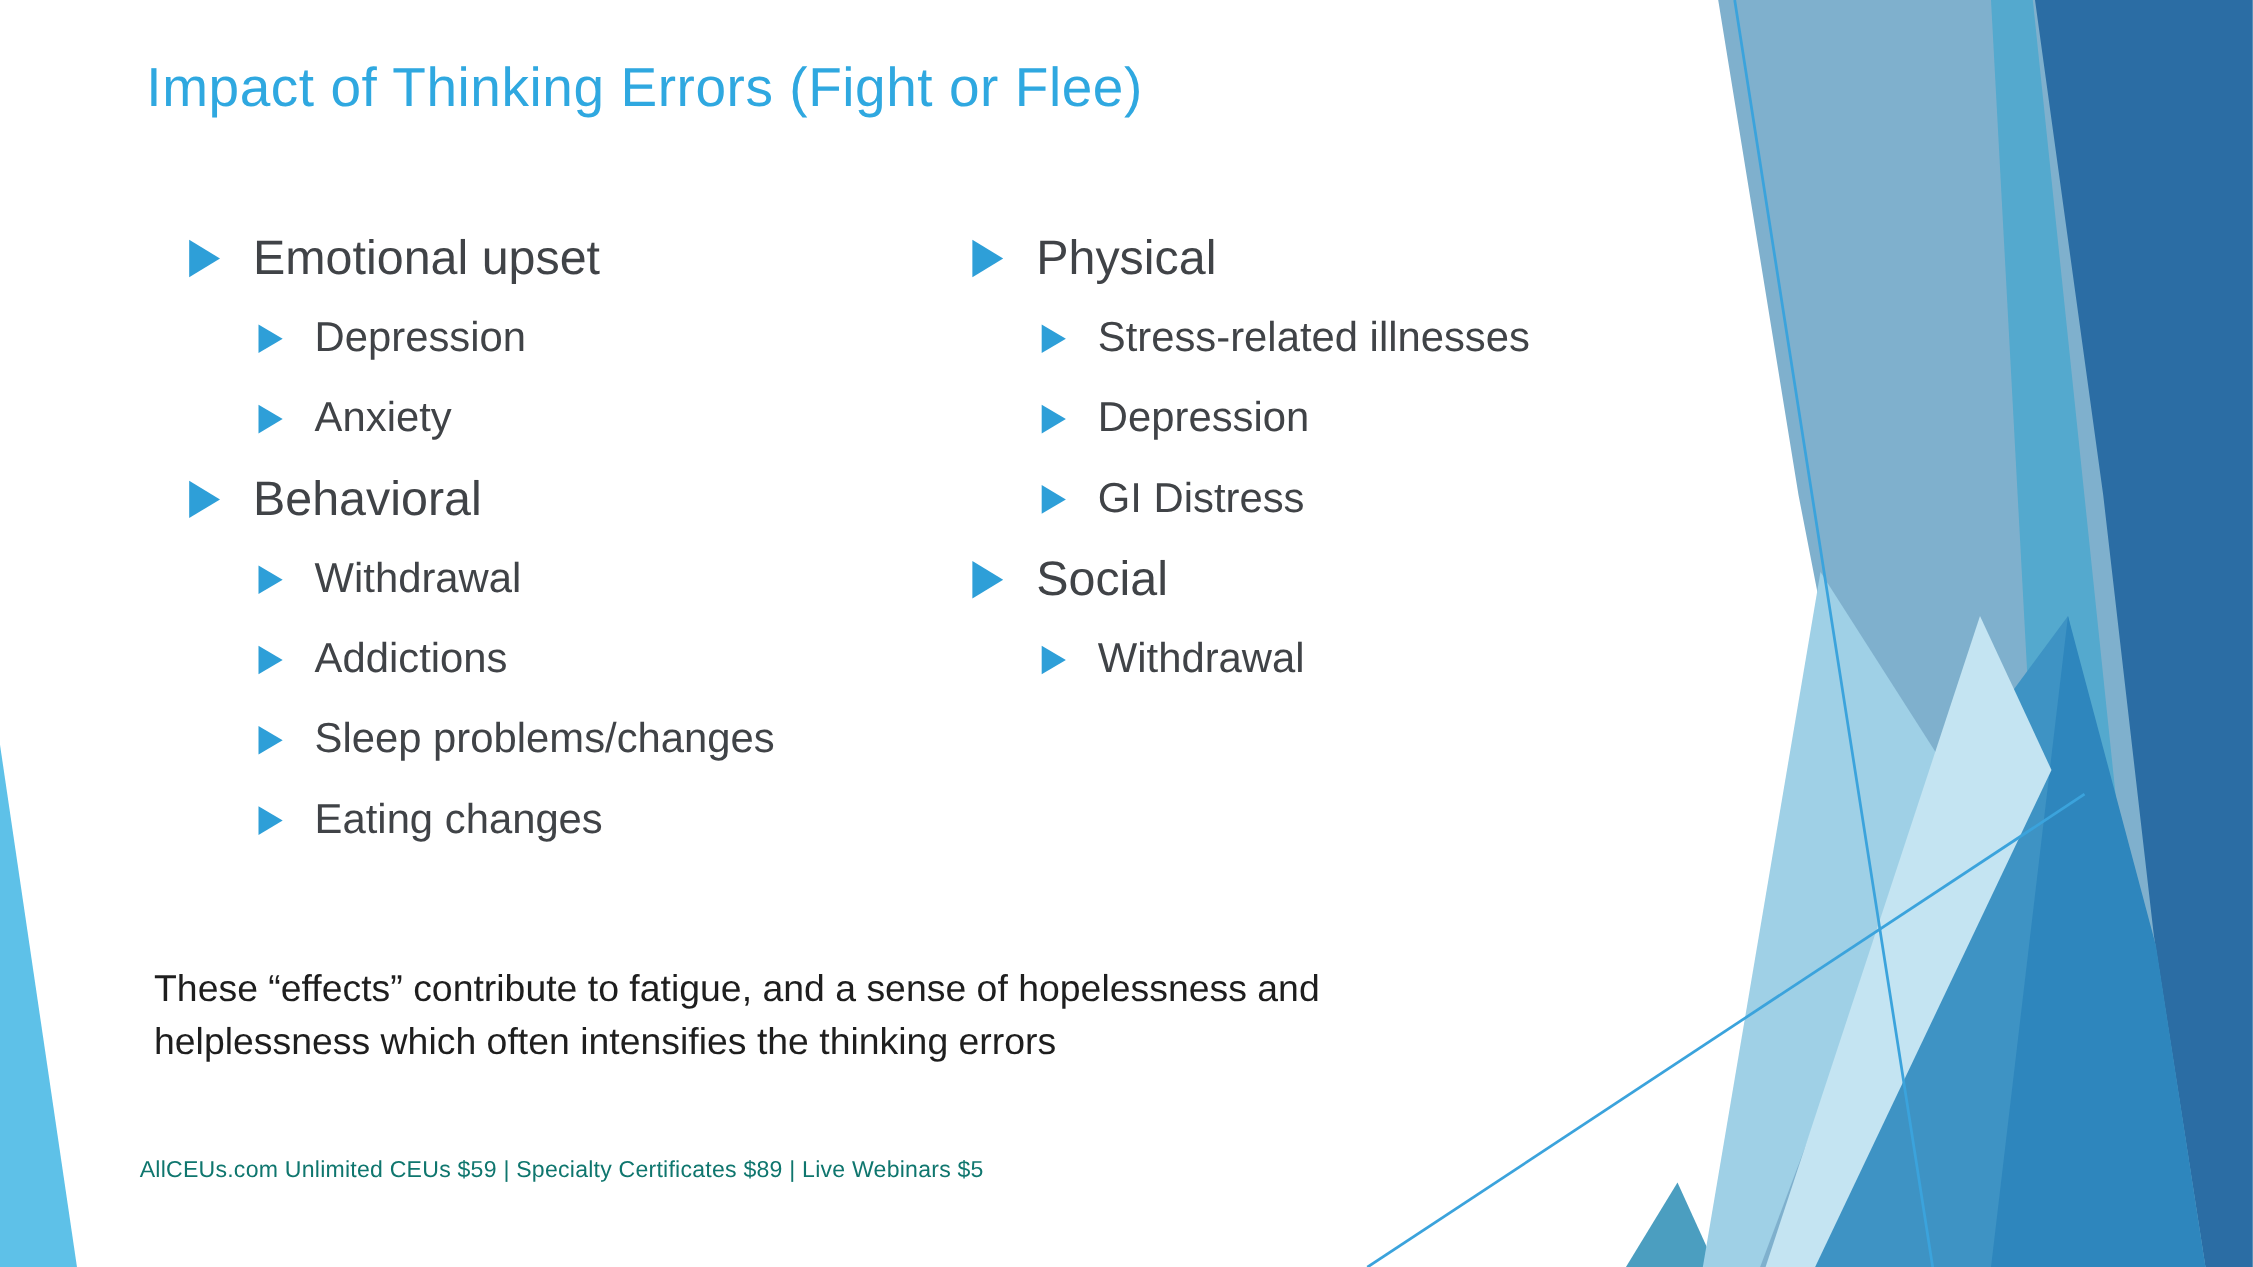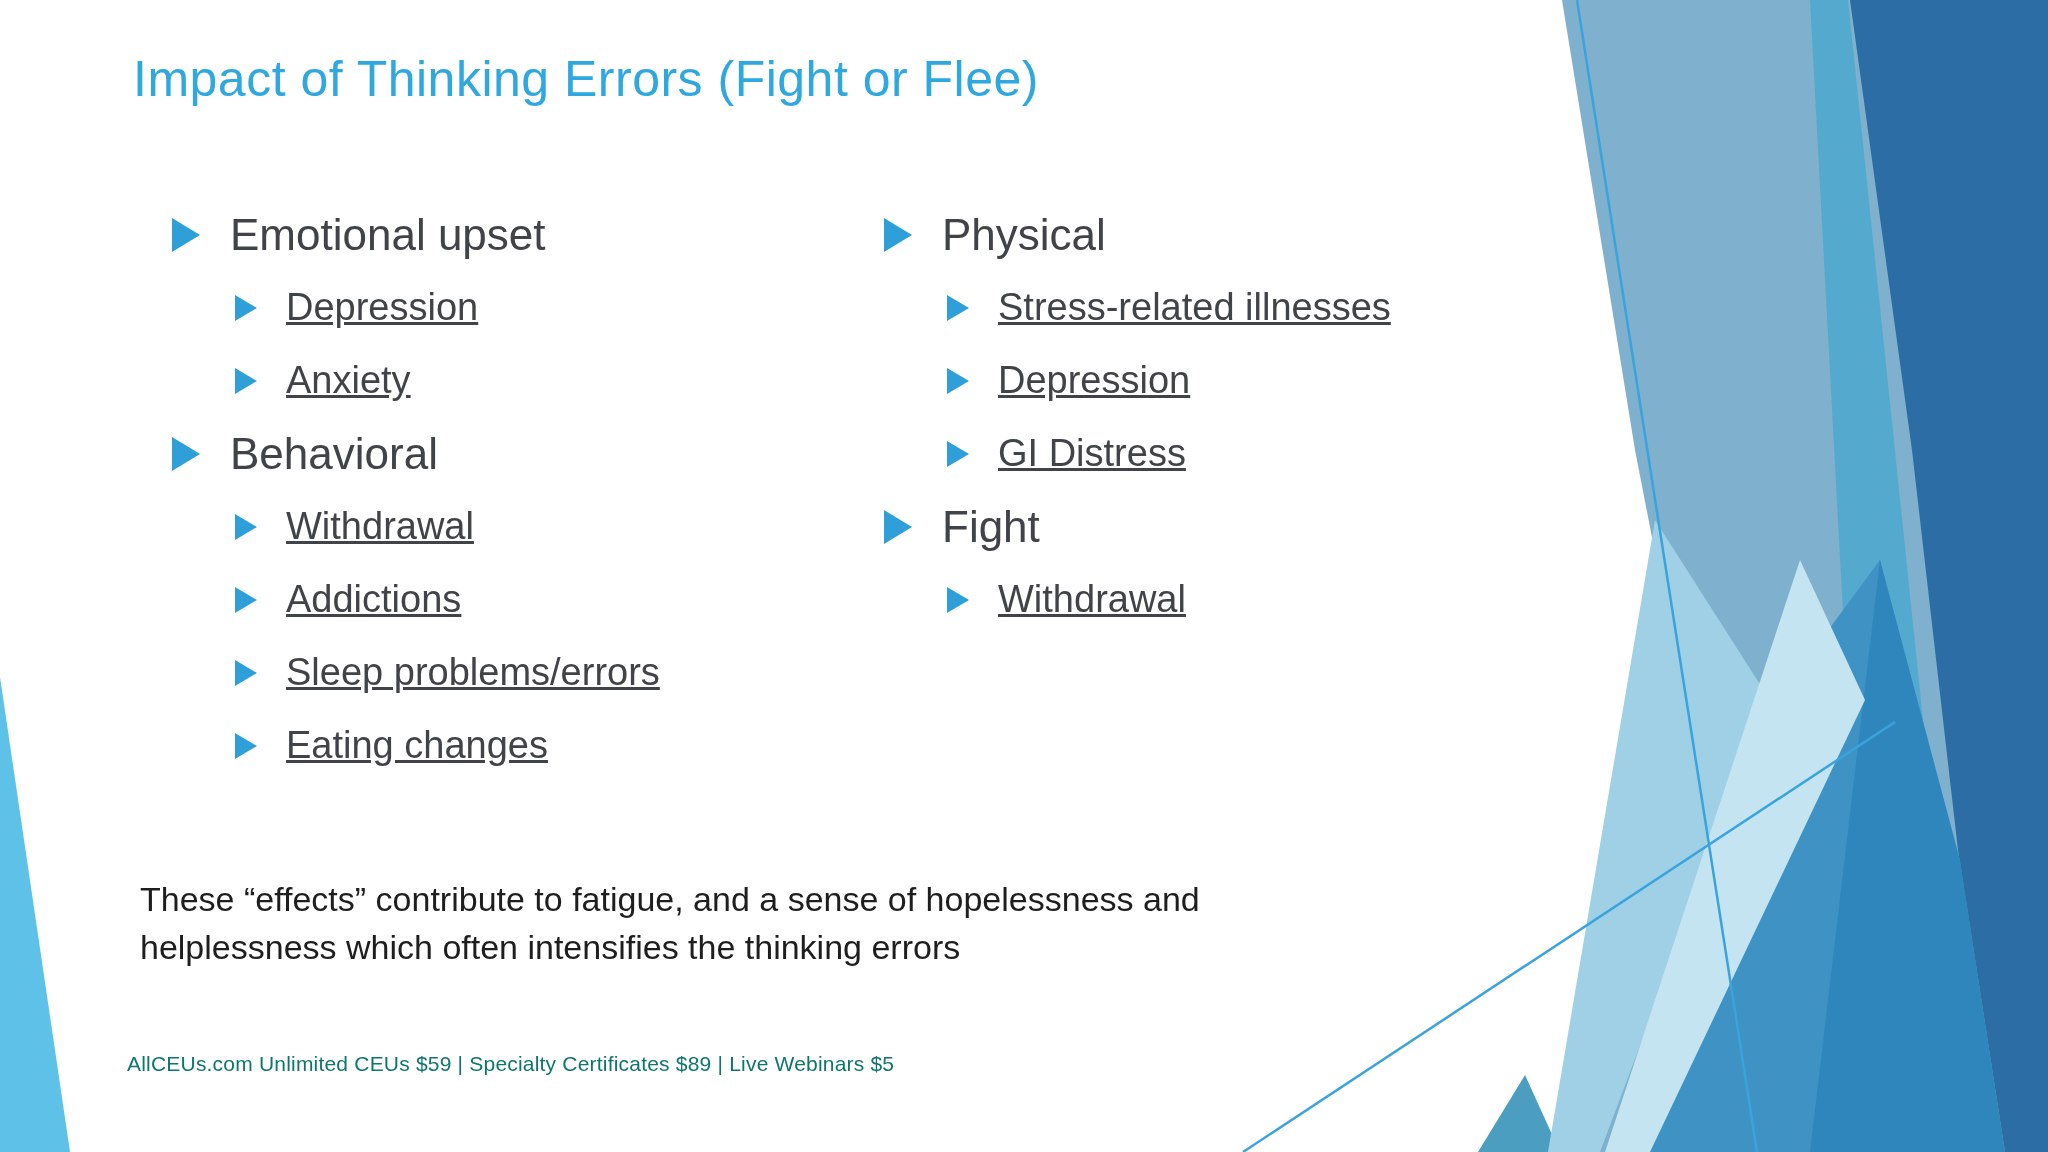--- a/index.html
+++ b/index.html
@@ -17,21 +17,21 @@
     white-space:nowrap;font-weight:400;
   }
 
   .col{position:absolute;top:198px;}
   .col.left{left:133px;width:700px;}
   .col.right{left:845px;width:660px;}
   .row{display:flex;align-items:center;height:73px;white-space:nowrap;margin-left:39px;}
   .row .txt{color:#404347;}
   .row.lvl1 .txt{font-size:44px;}
   .row.lvl2{padding-left:63px;}
-  .row.lvl2 .txt{font-size:38px;text-decoration:underline;}
+  .row.lvl2 .txt{font-size:38px;}
   .tri{width:0;height:0;border-style:solid;border-color:transparent;display:inline-block;flex:0 0 auto;}
   .row.lvl1 .tri{border-width:17px 0 17px 28px;border-left-color:#2E9FD8;margin-right:30px;}
   .row.lvl2 .tri{border-width:13px 0 13px 22px;border-left-color:#2E9FD8;margin-right:29px;}
 
   .note{
     position:absolute;left:140px;top:875px;width:1340px;
     font-size:34px;line-height:48px;color:#1E1E1E;
   }
   .footer{
     position:absolute;left:127px;top:1052px;
@@ -83,21 +83,21 @@
         <div class="row lvl2">
           <span class="tri"></span>
           <span class="txt">Withdrawal</span>
         </div>
         <div class="row lvl2">
           <span class="tri"></span>
           <span class="txt">Addictions</span>
         </div>
         <div class="row lvl2">
           <span class="tri"></span>
-          <span class="txt">Sleep problems/errors</span>
+          <span class="txt">Sleep problems/changes</span>
         </div>
         <div class="row lvl2">
           <span class="tri"></span>
           <span class="txt">Eating changes</span>
         </div>
       </div>
     <div class="col right">
         <div class="row lvl1">
           <span class="tri"></span>
           <span class="txt">Physical</span>
@@ -109,21 +109,21 @@
         <div class="row lvl2">
           <span class="tri"></span>
           <span class="txt">Depression</span>
         </div>
         <div class="row lvl2">
           <span class="tri"></span>
           <span class="txt">GI Distress</span>
         </div>
         <div class="row lvl1">
           <span class="tri"></span>
-          <span class="txt">Fight</span>
+          <span class="txt">Social</span>
         </div>
         <div class="row lvl2">
           <span class="tri"></span>
           <span class="txt">Withdrawal</span>
         </div>
       </div>
 
     <div class="note">
       <div>These “effects” contribute to fatigue, and a sense of hopelessness and</div>
       <div>helplessness which often intensifies the thinking errors</div>

